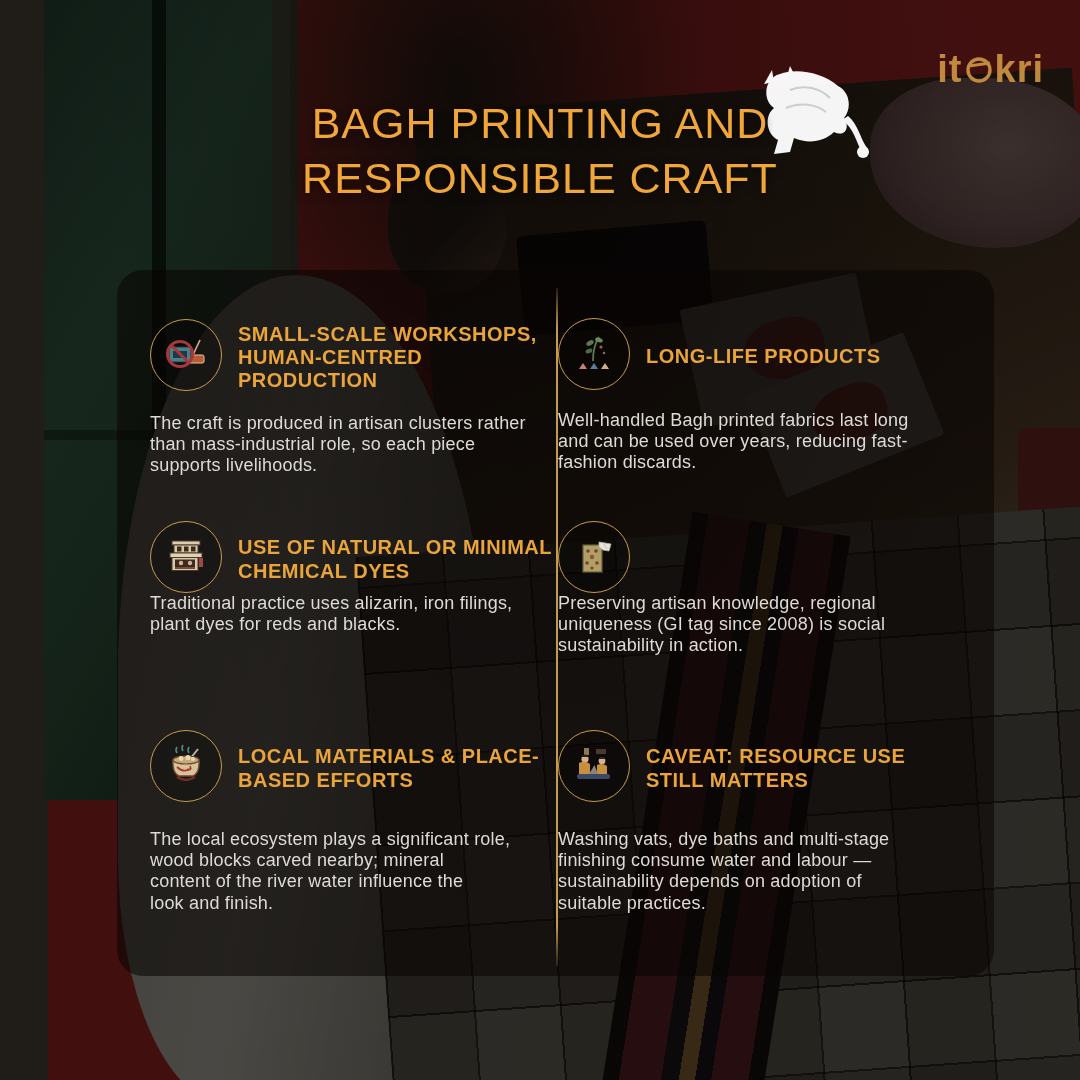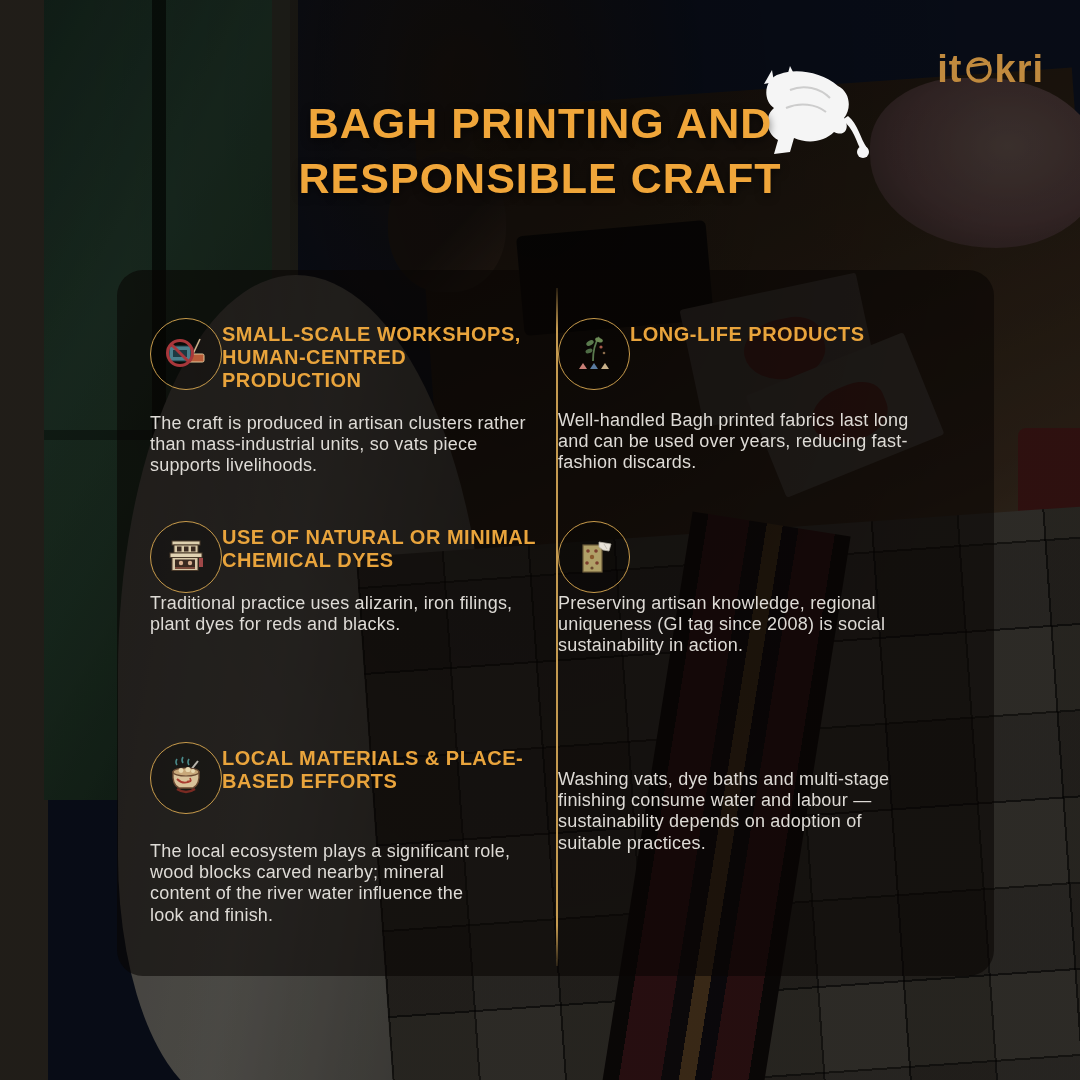--- a/index.html
+++ b/index.html
@@ -1,19 +1,19 @@
 <!DOCTYPE html>
 <html><head>
 <meta charset="utf-8">
 <style>
   html,body{margin:0;padding:0;background:#0c0a08;}
   .stage{
     position:relative;width:1080px;height:1080px;overflow:hidden;
     font-family:"Liberation Sans","DejaVu Sans",sans-serif;
-    background:#0f172a;
+    background:#7f1d1d;
   }
   
   .bg{position:absolute;inset:0;}
   .wall-strip{position:absolute;left:0;top:0;width:48px;height:100%;background:#3e382e;}
   .green-door{position:absolute;left:44px;top:0;width:228px;height:800px;
     background:linear-gradient(120deg,#1e362a 0%,#2c4a38 35%,#27422f 60%,#16281e 100%);}
   .green-door:before{content:"";position:absolute;left:108px;top:0;width:14px;height:100%;background:#0f1a13;}
   .green-door:after{content:"";position:absolute;left:0;top:430px;width:100%;height:10px;background:rgba(0,0,0,.35);}
   .door-jamb{position:absolute;left:272px;top:0;width:26px;height:760px;background:#39392f;}
   .room-shadow{position:absolute;left:290px;top:0;width:420px;height:420px;
@@ -50,27 +50,27 @@
   .panel{position:absolute;left:117px;top:270px;width:877px;height:706px;border-radius:26px;
     background:rgba(8,6,4,.58);}
   .divider{position:absolute;left:556px;top:288px;width:2px;height:678px;
     background:linear-gradient(180deg,rgba(196,154,80,.15) 0,#c49a50 6%,#c49a50 94%,rgba(196,154,80,.15) 100%);}
   
   .logo{position:absolute;top:50px;right:36px;font-size:38px;font-weight:700;color:#c08a3e;
     letter-spacing:1px;display:flex;align-items:center;line-height:1;}
   .logo svg{margin:0 1px;}
   .cat{position:absolute;left:750px;top:56px;width:122px;height:108px;opacity:.96;}
   .title{position:absolute;left:0;top:96px;width:1080px;text-align:center;
-    color:#f0a63a;font-size:43px;font-weight:700;letter-spacing:1px;line-height:1.28;
+    color:#f0a63a;font-size:43px;font-weight:400;letter-spacing:1px;line-height:1.28;
     white-space:pre-line;text-shadow:0 3px 8px rgba(0,0,0,.55);}
   
   .cell{position:absolute;width:420px;}
   .c1{left:150px;} .c2{left:558px;}
-  .r1{top:318px;} .r2{top:521px;} .r3{top:730px;margin-top:12px;}
-  .cell-head{display:flex;align-items:flex-start;}
+  .r1{top:318px;} .r2{top:521px;} .r3{top:730px;}
+  .cell-head{display:flex;gap:16px;align-items:center;}
   .icon-circle{flex:0 0 auto;width:70px;height:70px;border:1.5px solid #c89b4b;border-radius:50%;
     display:flex;align-items:center;justify-content:center;background:rgba(0,0,0,.25);}
   .heading{padding-top:5px;color:#e9a43c;font-size:20px;font-weight:700;letter-spacing:.5px;
     line-height:1.16;white-space:pre-line;}
   .body-text{color:#dedbd6;font-size:18px;line-height:1.18;letter-spacing:.2px;white-space:pre-line;width:430px;}
   .m1{margin-top:20px;} .m2{} .m3{margin-top:27px;}
 </style>
 </head>
 <body>
 
@@ -134,21 +134,21 @@
           <rect x="10" y="19" width="14" height="7" fill="#1d3a42"></rect>
           <circle cx="17" cy="22" r="12.5" fill="none" stroke="#a8373b" stroke-width="3"></circle>
           <line x1="8" y1="13" x2="26" y2="31" stroke="#a8373b" stroke-width="3"></line>
         </svg>
       </div>
       <div class="heading">SMALL-SCALE WORKSHOPS,
 HUMAN-CENTRED
 PRODUCTION</div>
     </div>
     <div class="body-text m1">The craft is produced in artisan clusters rather
-than mass-industrial units, so vats piece
+than mass-industrial role, so each piece
 supports livelihoods.</div>
   </div>
 
   <div class="cell r1 c2">
     <div class="cell-head">
       <div class="icon-circle">
         <svg width="46" height="46" viewBox="0 0 46 46">
           <path d="M22 30 C22 20 24 12 28 6" stroke="#5a7a4e" stroke-width="1.8" fill="none"></path>
           <ellipse cx="19" cy="12" rx="4" ry="2.4" fill="#5a7a4e" transform="rotate(-30 19 12)"></ellipse>
           <ellipse cx="28" cy="9" rx="4" ry="2.2" fill="#6d8a55" transform="rotate(20 28 9)"></ellipse>
@@ -234,19 +234,37 @@
       <div class="heading">LOCAL MATERIALS &amp; PLACE-
 BASED EFFORTS</div>
     </div>
     <div class="body-text m3">The local ecosystem plays a significant role,
 wood blocks carved nearby; mineral
 content of the river water influence the
 look and finish.</div>
   </div>
 
   <div class="cell r3 c2">
+    <div class="cell-head">
+      <div class="icon-circle">
+        <svg width="46" height="46" viewBox="0 0 46 46">
+          <rect x="25" y="6" width="10" height="5" fill="#4a3a2e"></rect>
+          <rect x="13" y="5" width="5" height="7" fill="#8a7a5a"></rect>
+          <circle cx="14" cy="16" r="3.6" fill="#d8b090"></circle>
+          <path d="M10 14 a4.5 4.5 0 0 1 8 0 Z" fill="#2a201a"></path>
+          <path d="M8 20 Q14 17 19 21 L19 31 L8 31 Z" fill="#c8903c"></path>
+          <circle cx="31" cy="18" r="3.4" fill="#d8b090"></circle>
+          <path d="M27.5 16 a4 4 0 0 1 7 0 Z" fill="#2a201a"></path>
+          <path d="M26 22 Q31 19.5 36 23 L36 31 L26 31 Z" fill="#c8903c"></path>
+          <path d="M18 31 L27 31 L23.5 22 Z" fill="#8a857c"></path>
+          <rect x="6" y="31" width="33" height="5" rx="2" fill="#3a4a66"></rect>
+        </svg>
+      </div>
+      <div class="heading">CAVEAT: RESOURCE USE
+STILL MATTERS</div>
+    </div>
     <div class="body-text m3">Washing vats, dye baths and multi-stage
 finishing consume water and labour —
 sustainability depends on adoption of
 suitable practices.</div>
   </div>
 
 </div>
 
 </body></html>

